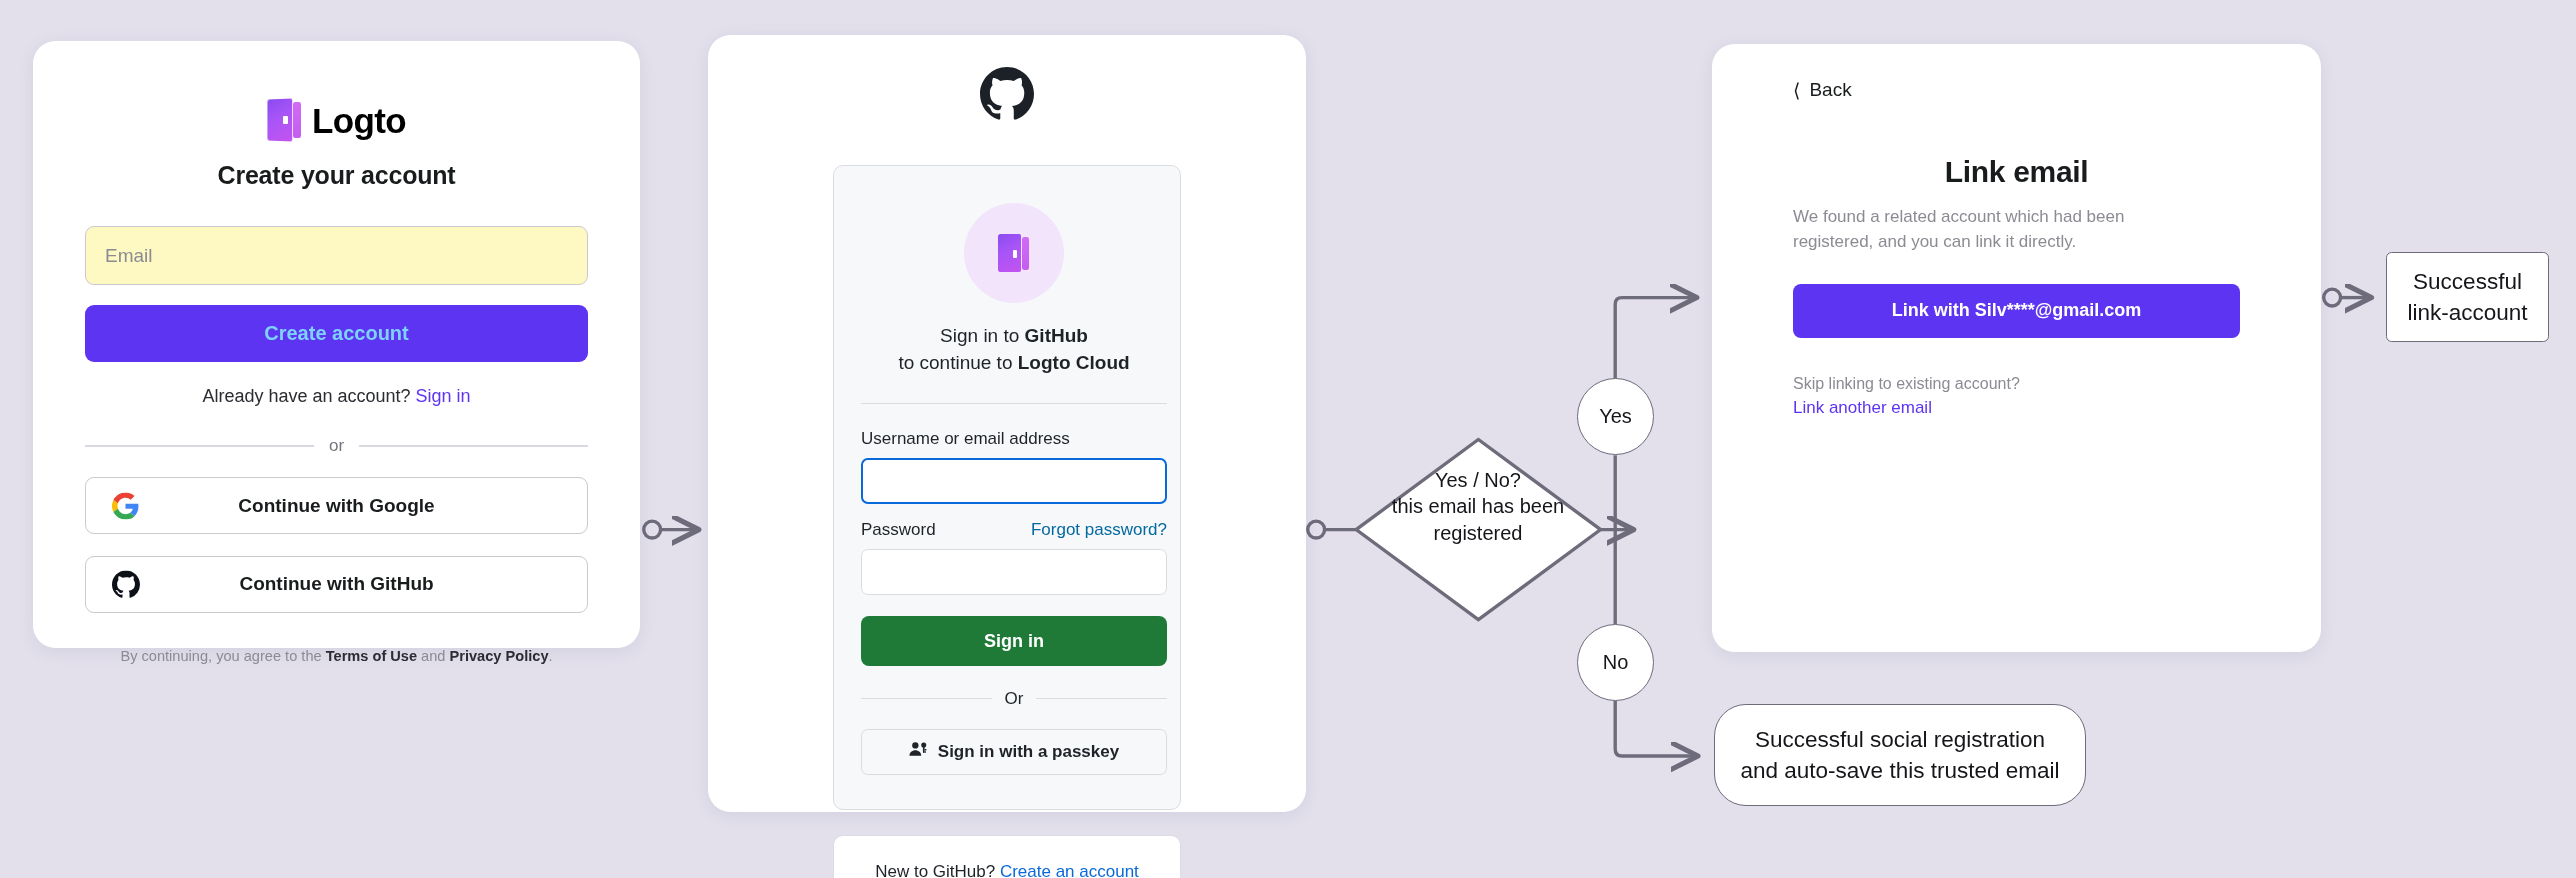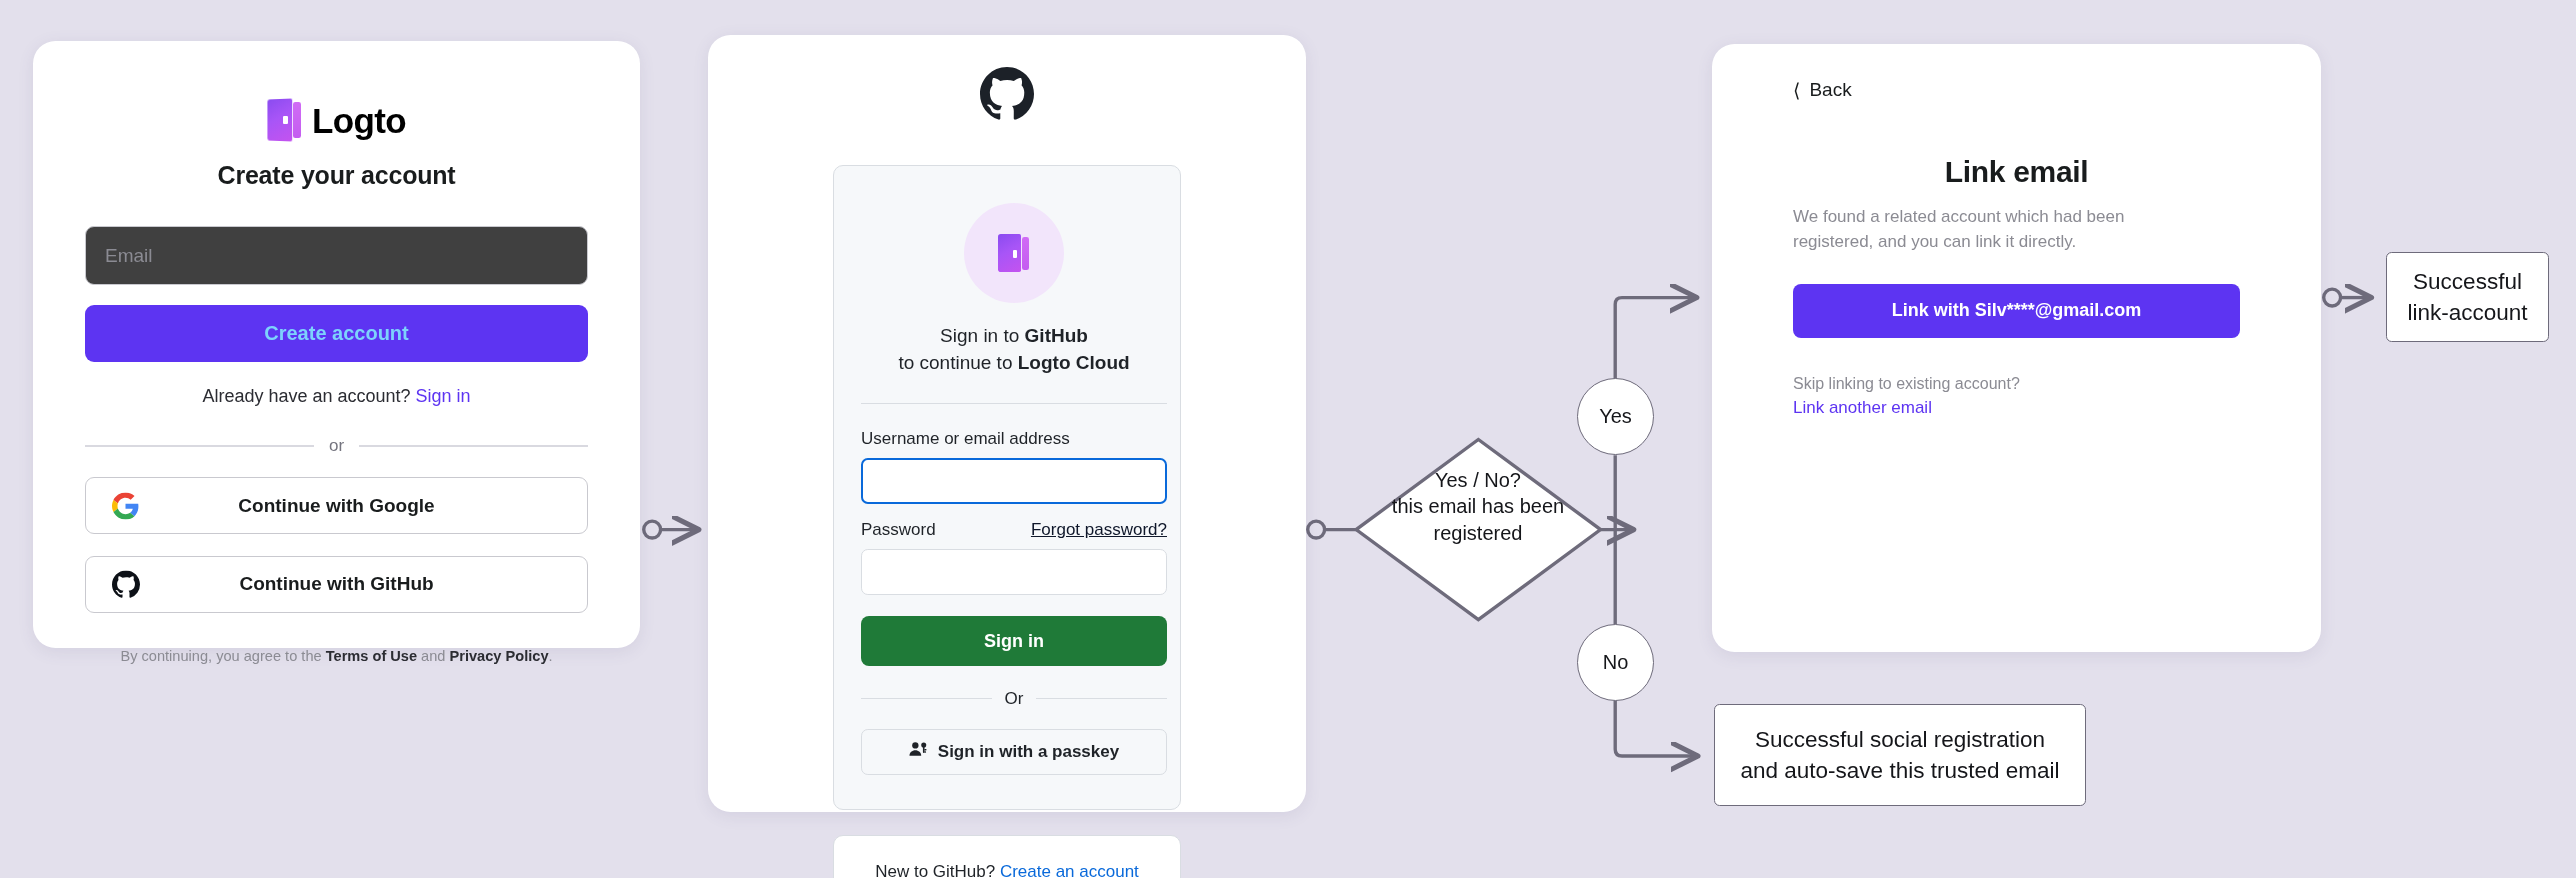--- a/index.html
+++ b/index.html
@@ -43,21 +43,21 @@
     background: linear-gradient(180deg,#d06bf5,#c45df0);
   }
   .logto-word { font-size: 35px; font-weight: 700; color: #000; letter-spacing: -0.6px; line-height: 1; }
   .signup-title {
     text-align: center; font-size: 25px; font-weight: 600;
     color: #191c1d; margin-top: 19px; letter-spacing: -0.2px;
   }
   .email-input {
     margin-top: 36px; width: 100%; height: 59px;
     border: 1.1px solid #c9c9cf; border-radius: 9px;
-    background: #404040; display: flex; align-items: center;
+    background: #fef9c3; display: flex; align-items: center;
     padding: 0 19px; font-size: 19px; color: #8b8b93;
   }
   .primary-btn {
     margin-top: 20px; width: 100%; height: 57px;
     background: #5d34f2; border: none; border-radius: 9px;
     color: #7dd3fc; font-size: 20px; font-weight: 600;
     display: flex; align-items: center; justify-content: center;
     font-family: "Liberation Sans", sans-serif; cursor: pointer;
   }
   .have-account {
@@ -109,21 +109,21 @@
   .gh-applogo .mini .edge {
     position: absolute; left: 24px; top: 3.4px; width: 6.8px; height: 33px;
     border-radius: 2.3px; background: linear-gradient(180deg,#d06bf5,#c45df0);
   }
   .gh-signin-line { text-align: center; font-size: 19px; color: #1f2328; line-height: 1.42; }
   .gh-signin-line b { font-weight: 700; }
   .gh-rule { height: 1.1px; background: #d9dde2; margin: 26px 0 25px 0; }
   .gh-label { font-size: 17px; color: #1f2328; margin-bottom: 9px; }
   .gh-label-row { display: flex; justify-content: space-between; align-items: baseline;
                   margin-bottom: 9px; }
-  .gh-forgot { font-size: 17px; color: #0f172a; text-decoration: underline; }
+  .gh-forgot { font-size: 17px; color: #0369a1; }
   .gh-field {
     width: 100%; height: 46px; border: 1.1px solid #d9dde2;
     border-radius: 6.8px; background: #fff;
   }
   .gh-field.focused { border: 2.3px solid #0969da; }
   .gh-submit {
     margin-top: 21.4px; width: 100%; height: 50px;
     background: #1f7a38; border: none; border-radius: 8px;
     color: #fff; font-size: 18px; font-weight: 700;
     display:flex; align-items:center; justify-content:center;
@@ -174,21 +174,21 @@
     position:absolute; left: 1357px; top: 456px; width: 242px; height: 101px;
     display:flex; align-items:center; justify-content:center; text-align:center;
     font-size: 20px; color:#15161a; line-height:1.32;
   }
   .term-box {
     position:absolute; background:#fff; border:1.7px solid #6e6b7b; border-radius: 5.6px;
     display:flex; align-items:center; justify-content:center; text-align:center;
     font-size: 22.5px; color:#15161a; line-height:1.38; padding: 0 14.6px;
   }
   #box-link-success { left: 2386px; top: 252px; width: 163px; height: 90px; }
-  #box-social-success { left: 1714px; top: 704px; width: 372px; height: 102px; }
+  #box-social-success { left: 1714px; top: 704px; width: 372px; height: 102px; border-radius: 32px; }
 </style>
 </head>
 <body>
 
 <div id="stage">
 
   <svg class="flow-svg" viewBox="0 0 4574 1560">
     <defs>
       <marker id="arw" markerWidth="10" markerHeight="10" refX="7.5" refY="4" orient="auto">
         <path d="M0,0 L8,4 L0,8" fill="none" stroke="#6e6b7b" stroke-width="1.5" stroke-linecap="round" stroke-linejoin="round"></path>

